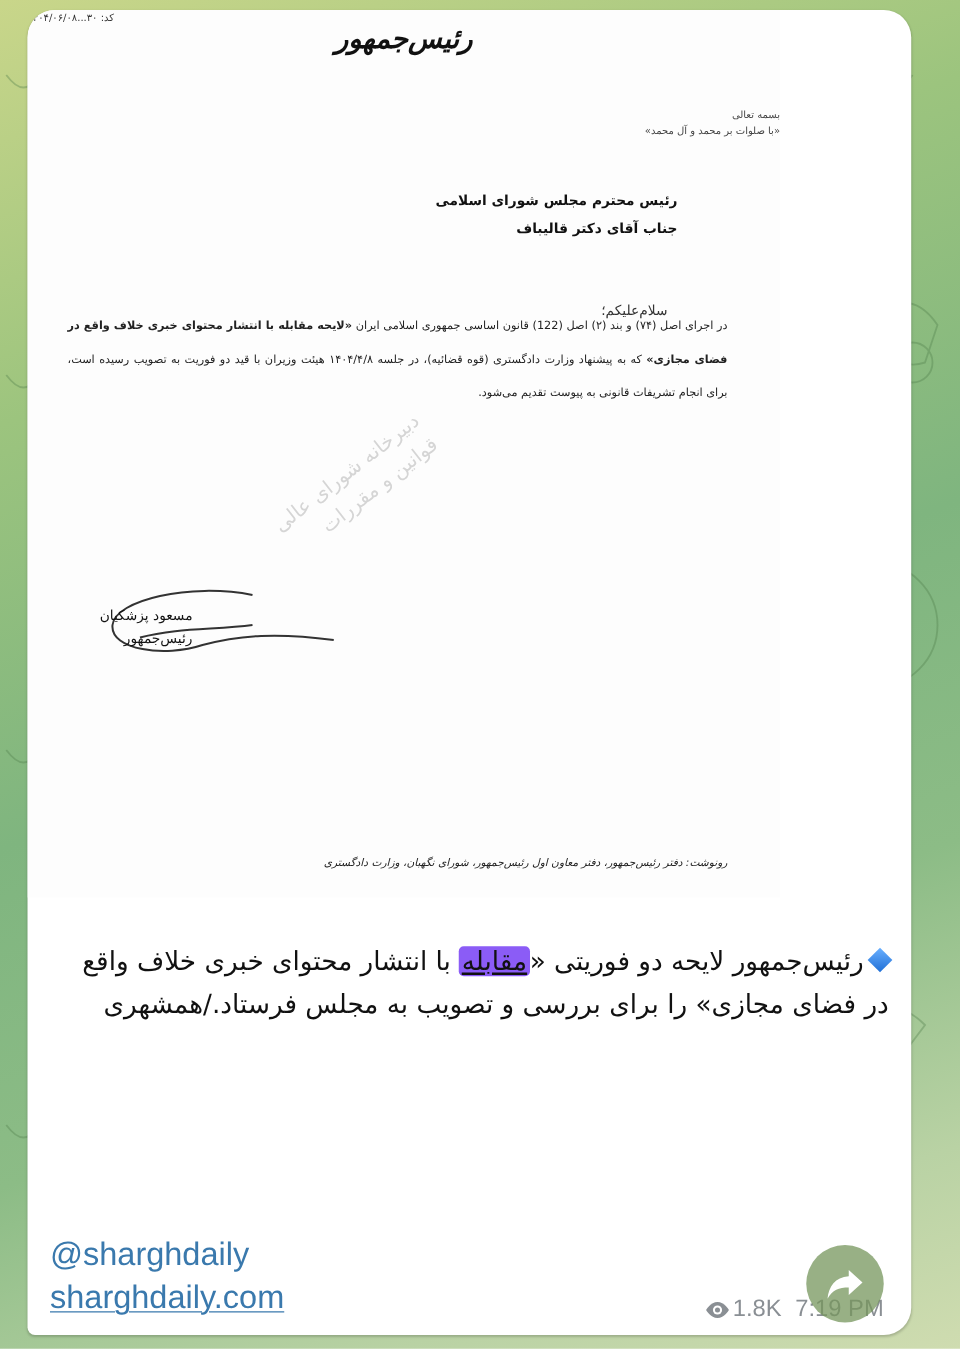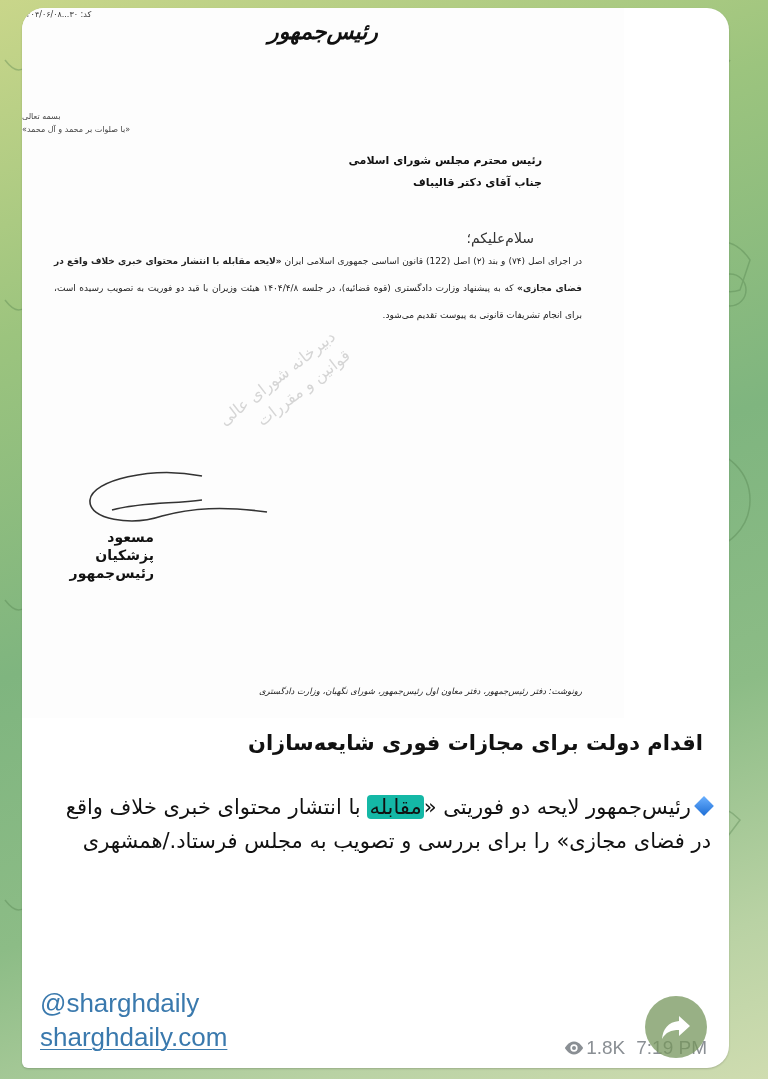--- a/index.html
+++ b/index.html
@@ -31,64 +31,64 @@
     }
     .doc .ref {
       position: absolute; left: 0; top: 2px; direction: ltr;
       font-size: 8px; color: #333; letter-spacing: 0.5px;
     }
     .doc .letterhead {
       position: absolute; left: 0; right: 0; top: 10px; text-align: center;
       font-family: "DejaVu Serif", serif; font-size: 22px; font-style: italic; font-weight: bold; color: #111;
     }
     .doc .bismillah {
-      position: absolute; left: 0; right: 0; top: 102px; text-align: left;
+      position: absolute; left: 0; right: 0; top: 77px; text-align: right;
       font-size: 8px; color: #444; line-height: 13px;
     }
     .doc .addressee {
       position: absolute; right: 82px; top: 142px;
       font-size: 11px; font-weight: bold; line-height: 22px; color: #111;
     }
     .doc .greeting {
-      position: absolute; right: 90px; top: 222px; font-size: 14px; color: #333;
+      position: absolute; right: 90px; top: 234px; font-size: 11px; color: #333; font-family: Liberation Serif, serif;
     }
     .doc .body-text {
       position: absolute; right: 42px; left: 32px; top: 240px;
       font-size: 9px; line-height: 27px; text-align: justify; color: #222;
     }
     .doc .body-text b { font-weight: bold; }
     .doc .stamp {
       position: absolute; left: 180px; top: 360px; width: 180px; height: 120px;
       transform: rotate(-38deg); color: #bbb; font-size: 16px; opacity: 0.6; line-height: 24px;
     }
     .doc .signature-svg { position: absolute; left: 50px; top: 462px; }
     .doc .signer {
-      position: absolute; left: 52px; top: 520px; text-align: right; width: 80px;
-      font-size: 14px; font-weight: bold; line-height: 18px; color: #111;
+      position: absolute; left: 52px; top: 476px; text-align: right; width: 80px;
+      font-size: 11px; font-weight: normal; line-height: 18px; color: #111;
     }
     .doc .cc {
       position: absolute; right: 42px; left: 20px; top: 674px;
       font-size: 8.5px; color: #222; line-height: 18px; font-style: italic;
     }
     .caption {
       position: absolute; left: 18px; right: 16px; top: 716px;
       direction: rtl; text-align: right; color: #111;
     }
     .caption .headline {
       font-size: 21px; font-weight: bold; line-height: 38px; margin-right: 10px;
     }
     .caption .para {
       margin-top: 28px; font-size: 21px; line-height: 34px; margin-right: 2px;
     }
     .caption .diamond {
       display: inline-block; width: 14px; height: 14px; margin-left: 6px;
       background: linear-gradient(135deg, #6ab0ff, #1f6fd6);
       transform: rotate(45deg); vertical-align: middle; position: relative; top: -2px;
     }
-    .caption .hl { background: #14b8a6; border-radius: 4px; padding: 0 2px; }
+    .caption .hl { background: #8b5cf6; border-radius: 4px; padding: 0 2px; text-decoration: underline; }
     .links {
       position: absolute; left: 18px; top: 978px; direction: ltr;
       font-family: Liberation Sans, sans-serif; font-size: 26px; line-height: 34px;
       color: #3a79ad;
     }
     .links .url { text-decoration: underline; text-decoration-thickness: 1px; text-underline-offset: 3px; }
     .meta {
       position: absolute; right: 22px; top: 1029px; direction: ltr;
       font-family: "Liberation Sans", sans-serif; font-size: 19px; color: #8a8f94;
       display: flex; align-items: center; gap: 1px;
@@ -145,21 +145,20 @@
       <path d="M40 40 C 70 32, 100 34, 130 30"></path>
     </svg>
     <div class="signer">
       <div>مسعود پزشکیان</div>
       <div>رئیس‌جمهور</div>
     </div>
     <div class="cc">رونوشت: دفتر رئیس‌جمهور، دفتر معاون اول رئیس‌جمهور، شورای نگهبان، وزارت دادگستری</div>
   </div>
 
   <div class="caption">
-    <div class="headline">اقدام دولت برای مجازات فوری شایعه‌سازان</div>
     <div class="para">
       <span class="diamond"></span><span>رئیس‌جمهور لایحه دو فوریتی «</span><span class="hl">مقابله</span><span> با انتشار محتوای خبری خلاف واقع در فضای مجازی» را برای بررسی و تصویب به مجلس فرستاد./همشهری</span>
     </div>
   </div>
 
   <div class="links">
     <div>@sharghdaily</div>
     <div class="url">sharghdaily.com</div>
   </div>
 

